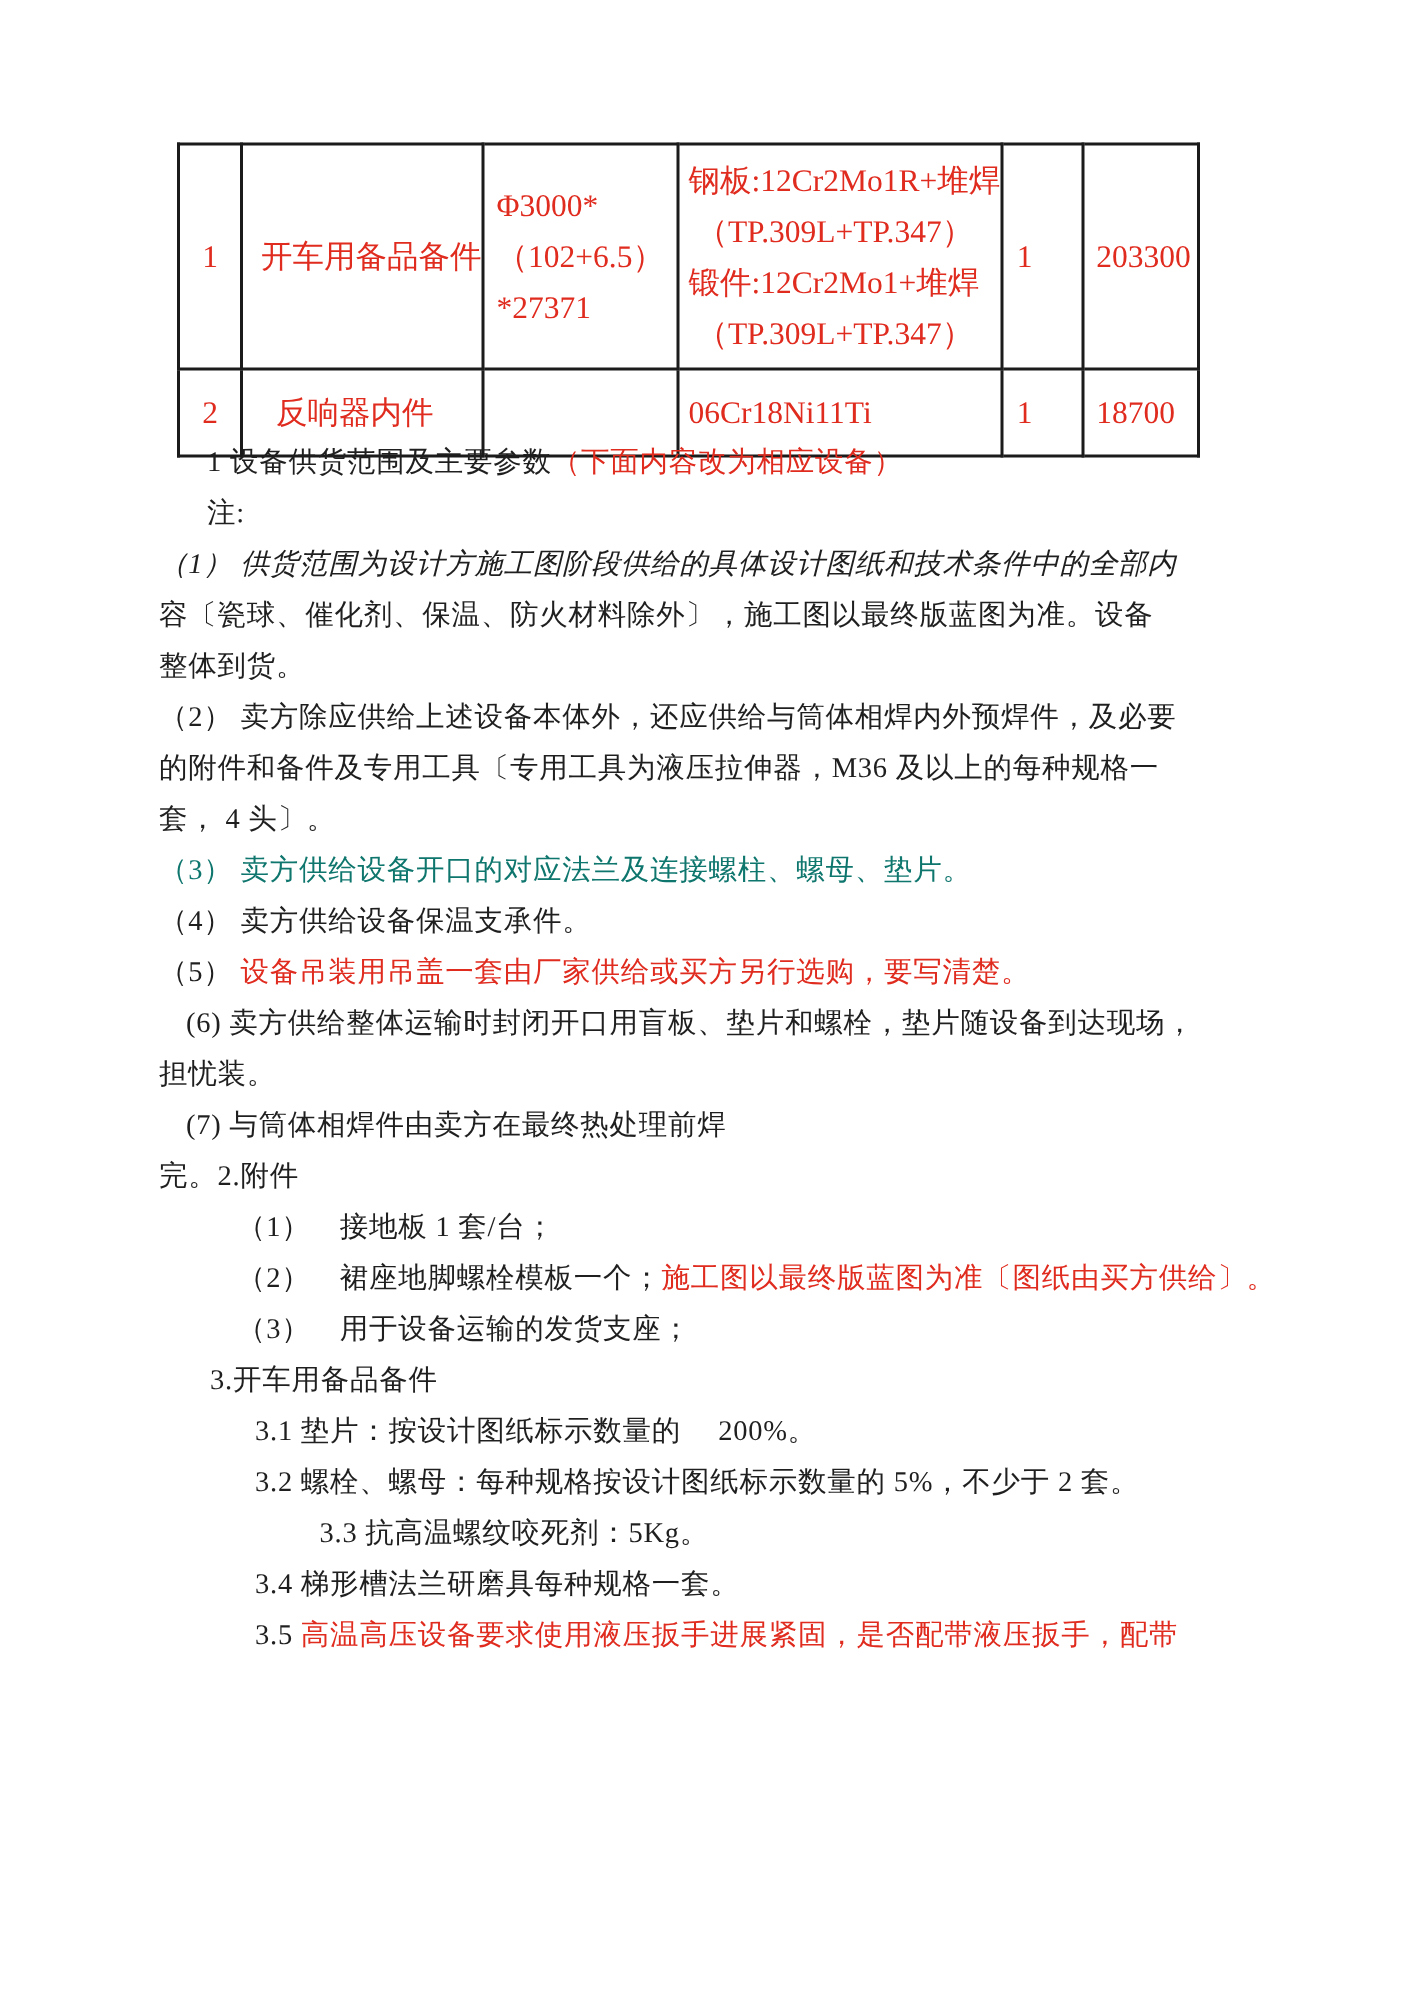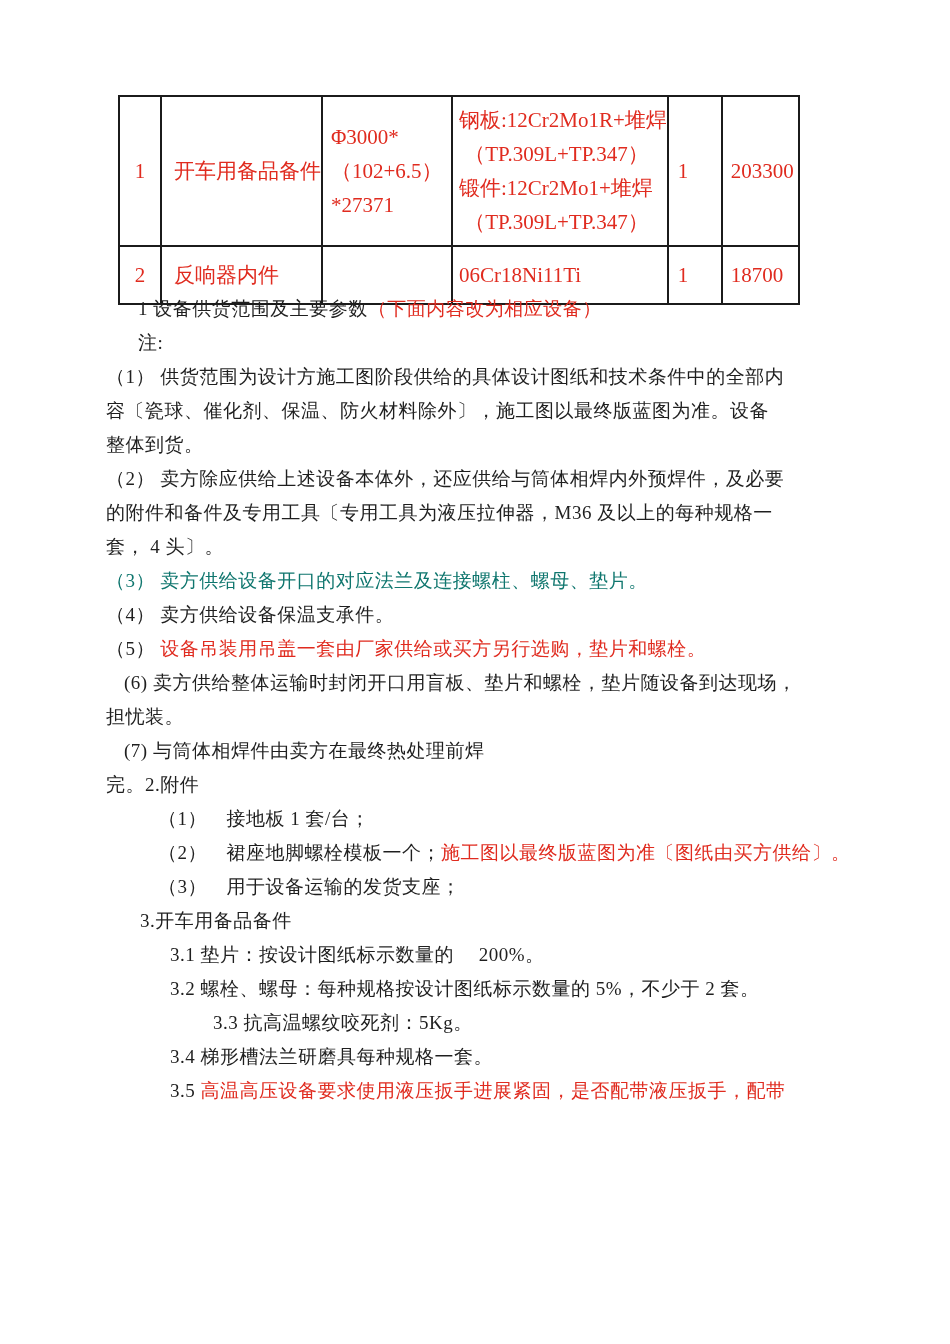--- a/index.html
+++ b/index.html
@@ -83,50 +83,50 @@
               <div class="cline">1</div>
             </td>
             <td class="c5" style="border-color: rgb(27, 27, 27); color: rgb(224, 43, 31);">
               <div class="cline">203300</div>
             </td>
           </tr>
           <tr style="height: 58px;">
             <td class="c0" style="border-color: rgb(27, 27, 27); color: rgb(224, 43, 31);">
               <div class="cline">2</div>
             </td>
-            <td class="c1" style="border-color: rgb(27, 27, 27); color: rgb(224, 43, 31);">
+            <td class="c1" style="border-color: rgb(27, 27, 27); color: rgb(224, 43, 31); padding-left: 10px;">
               <div class="cline">反响器内件</div>
             </td>
             <td class="c2" style="border-color: rgb(27, 27, 27); color: rgb(224, 43, 31);"></td>
             <td class="c3" style="border-color: rgb(27, 27, 27); color: rgb(224, 43, 31);">
               <div class="cline">06Cr18Ni11Ti</div>
             </td>
             <td class="c4" style="border-color: rgb(27, 27, 27); color: rgb(224, 43, 31);">
               <div class="cline">1</div>
             </td>
             <td class="c5" style="border-color: rgb(27, 27, 27); color: rgb(224, 43, 31);">
               <div class="cline">18700</div>
             </td>
           </tr>
         </tbody>
     </table>
   </div>
 
   <div id="body-text">
       <div class="line" style="top: 292px; left: 138px;"><span class="seg-black" style="color: rgb(31, 31, 31);">1 设备供货范围及主要参数</span><span class="seg-red" style="color: rgb(224, 43, 31);">（下面内容改为相应设备）</span></div>
       <div class="line" style="top: 326px; left: 138px;"><span class="seg-black" style="color: rgb(31, 31, 31);">注:</span></div>
-      <div class="line" style="top: 360px; left: 106px;"><span class="seg-black" style="color: rgb(31, 31, 31);">（1） 供货范围为设计方施工图阶段供给的具体设计图纸和技术条件中的全部内</span></div>
+      <div class="line" style="top: 360px; left: 106px; font-style: italic;"><span class="seg-black" style="color: rgb(31, 31, 31);">（1） 供货范围为设计方施工图阶段供给的具体设计图纸和技术条件中的全部内</span></div>
       <div class="line" style="top: 394px; left: 106px;"><span class="seg-black" style="color: rgb(31, 31, 31);">容〔瓷球、催化剂、保温、防火材料除外〕，施工图以最终版蓝图为准。设备</span></div>
       <div class="line" style="top: 428px; left: 106px;"><span class="seg-black" style="color: rgb(31, 31, 31);">整体到货。</span></div>
       <div class="line" style="top: 462px; left: 106px;"><span class="seg-black" style="color: rgb(31, 31, 31);">（2） 卖方除应供给上述设备本体外，还应供给与筒体相焊内外预焊件，及必要</span></div>
       <div class="line" style="top: 496px; left: 106px;"><span class="seg-black" style="color: rgb(31, 31, 31);">的附件和备件及专用工具〔专用工具为液压拉伸器，M36 及以上的每种规格一</span></div>
       <div class="line" style="top: 530px; left: 106px;"><span class="seg-black" style="color: rgb(31, 31, 31);">套， 4 头〕。</span></div>
       <div class="line" style="top: 564px; left: 106px;"><span class="seg-black" style="color: #0f766e;">（3） 卖方供给设备开口的对应法兰及连接螺柱、螺母、垫片。</span></div>
       <div class="line" style="top: 598px; left: 106px;"><span class="seg-black" style="color: rgb(31, 31, 31);">（4） 卖方供给设备保温支承件。</span></div>
-      <div class="line" style="top: 632px; left: 106px;"><span class="seg-black" style="color: rgb(31, 31, 31);">（5） </span><span class="seg-red" style="color: rgb(224, 43, 31);">设备吊装用吊盖一套由厂家供给或买方另行选购，垫片和螺栓。</span></div>
+      <div class="line" style="top: 632px; left: 106px;"><span class="seg-black" style="color: rgb(31, 31, 31);">（5） </span><span class="seg-red" style="color: rgb(224, 43, 31);">设备吊装用吊盖一套由厂家供给或买方另行选购，要写清楚。</span></div>
       <div class="line" style="top: 666px; left: 124px;"><span class="seg-black" style="color: rgb(31, 31, 31); margin-top: 46px;">(6) 卖方供给整体运输时封闭开口用盲板、垫片和螺栓，垫片随设备到达现场，</span></div>
       <div class="line" style="top: 700px; left: 106px;"><span class="seg-black" style="color: rgb(31, 31, 31);">担忧装。</span></div>
       <div class="line" style="top: 734px; left: 124px;"><span class="seg-black" style="color: rgb(31, 31, 31);">(7) 与筒体相焊件由卖方在最终热处理前焊</span></div>
       <div class="line" style="top: 768px; left: 106px;"><span class="seg-black" style="color: rgb(31, 31, 31);">完。2.附件</span></div>
       <div class="line" style="top: 802px; left: 158px;"><span class="seg-black" style="color: rgb(31, 31, 31);">（1）　接地板 1 套/台；</span></div>
       <div class="line" style="top: 836px; left: 158px;"><span class="seg-black" style="color: rgb(31, 31, 31);">（2）　裙座地脚螺栓模板一个；</span><span class="seg-red" style="color: rgb(224, 43, 31);">施工图以最终版蓝图为准〔图纸由买方供给〕。</span></div>
       <div class="line" style="top: 870px; left: 158px;"><span class="seg-black" style="color: rgb(31, 31, 31);">（3）　用于设备运输的发货支座；</span></div>
       <div class="line" style="top: 904px; left: 140px;"><span class="seg-black" style="color: rgb(31, 31, 31);">3.开车用备品备件</span></div>
       <div class="line" style="top: 938px; left: 170px;"><span class="seg-black" style="color: rgb(31, 31, 31);">3.1 垫片：按设计图纸标示数量的　 200%。</span></div>
       <div class="line" style="top: 972px; left: 170px;"><span class="seg-black" style="color: rgb(31, 31, 31);">3.2 螺栓、螺母：每种规格按设计图纸标示数量的 5%，不少于 2 套。</span></div>

